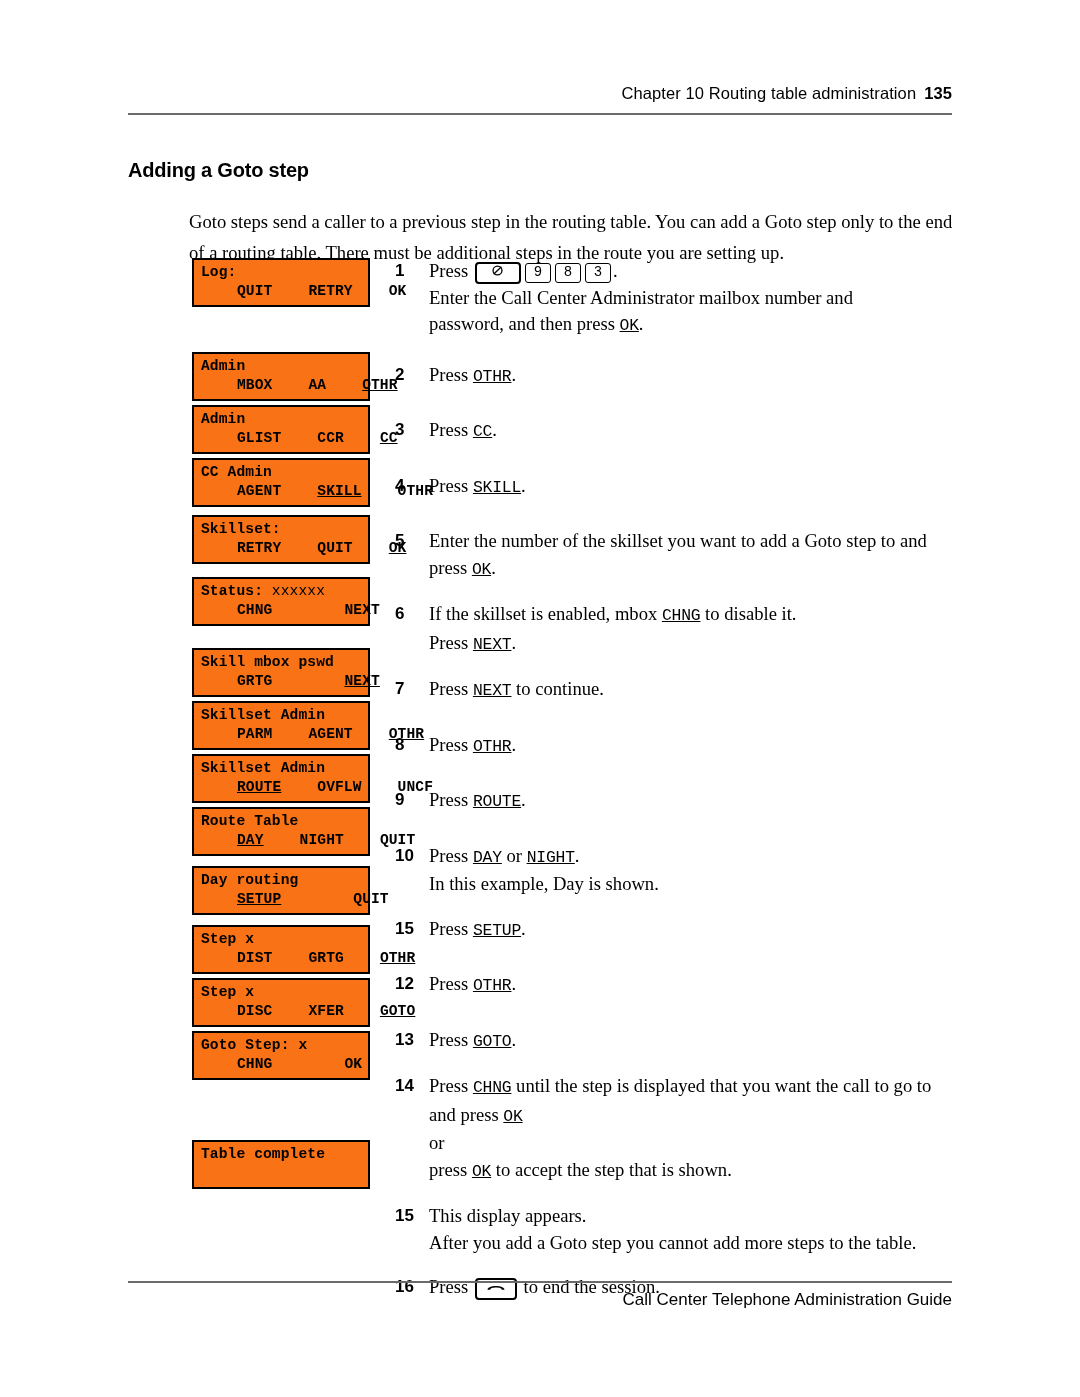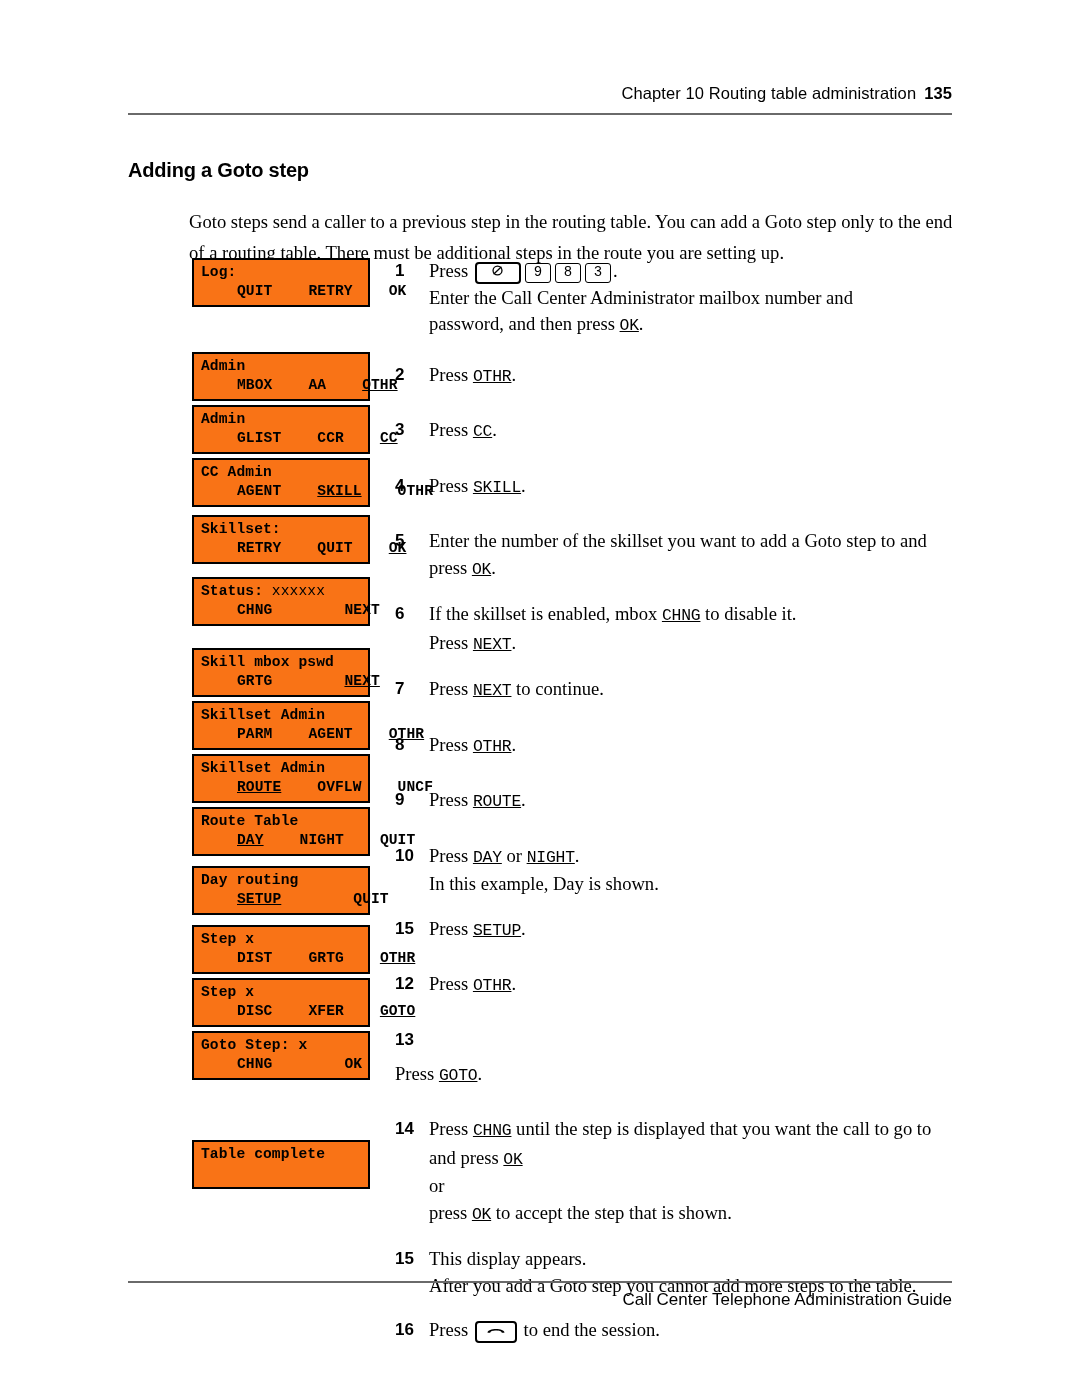--- a/index.html
+++ b/index.html
@@ -432,21 +432,21 @@
       </span>
     </div>
 
     <div class="step" style="margin-bottom:27px;">
       <span class="step-num">12</span>
       <span class="step-body">
         <span class="step-line"><span>Press </span><span class="sk">OTHR</span><span>.</span></span>
       </span>
     </div>
 
-    <div class="step" style="margin-bottom:27px;flex-direction:column;">
+    <div class="step" style="margin-bottom:18px;">
       <span class="step-num">13</span>
       <span class="step-body">
         <span class="step-line"><span>Press </span><span class="sk">GOTO</span><span>.</span></span>
       </span>
     </div>
 
     <div class="step" style="margin-bottom:18px;">
       <span class="step-num">14</span>
       <span class="step-body">
         <span class="step-line"><span>Press </span><span class="sk">CHNG</span><span> until the step is displayed that you want the call to go to</span></span>

